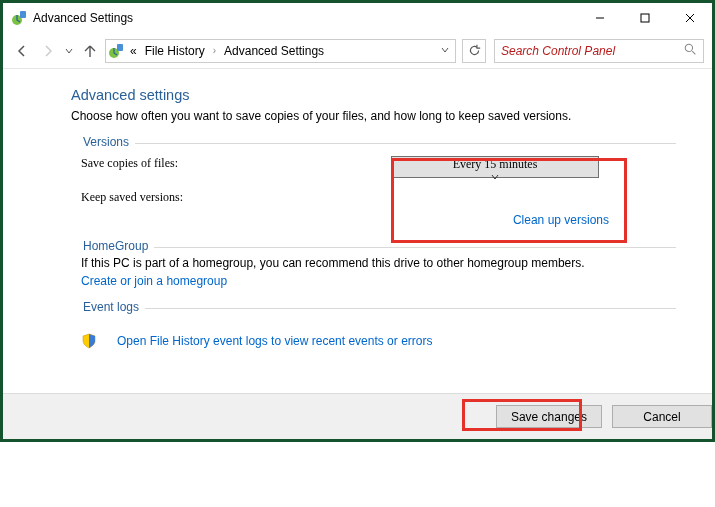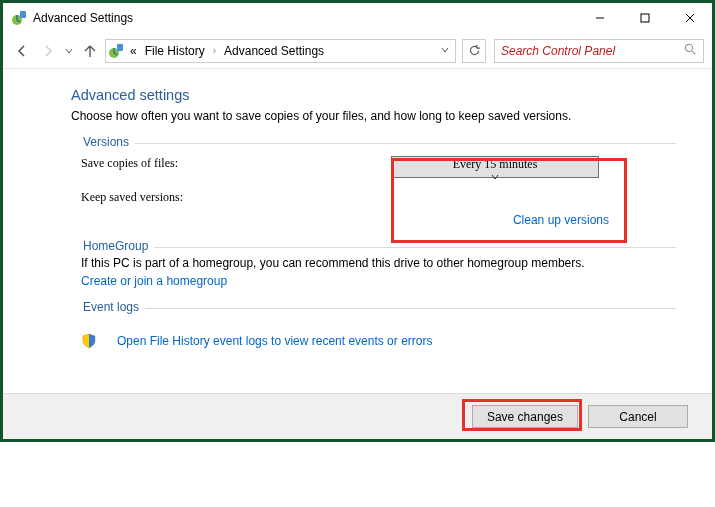--- a/index.html
+++ b/index.html
@@ -130,21 +130,20 @@
   .hg-link { padding-left: 10px; margin-top: 4px; }
   .ev-row { display: flex; align-items: center; gap: 20px; padding-left: 10px; margin-top: 24px;}
   .shield { width: 16px; height: 16px; }
   .footer {
     height: 46px;
     border-top: 1px solid #ddd;
     background: #f0f0f0;
     display: flex;
     align-items: center;
     justify-content: flex-end;
-    padding-right: 24px;
     gap: 10px;
     position: relative;
   }
   .btn {
     min-width: 100px;
     height: 23px;
     border: 1px solid #adadad;
     background: #e1e1e1;
     font-size: 12px;
     display: flex;

